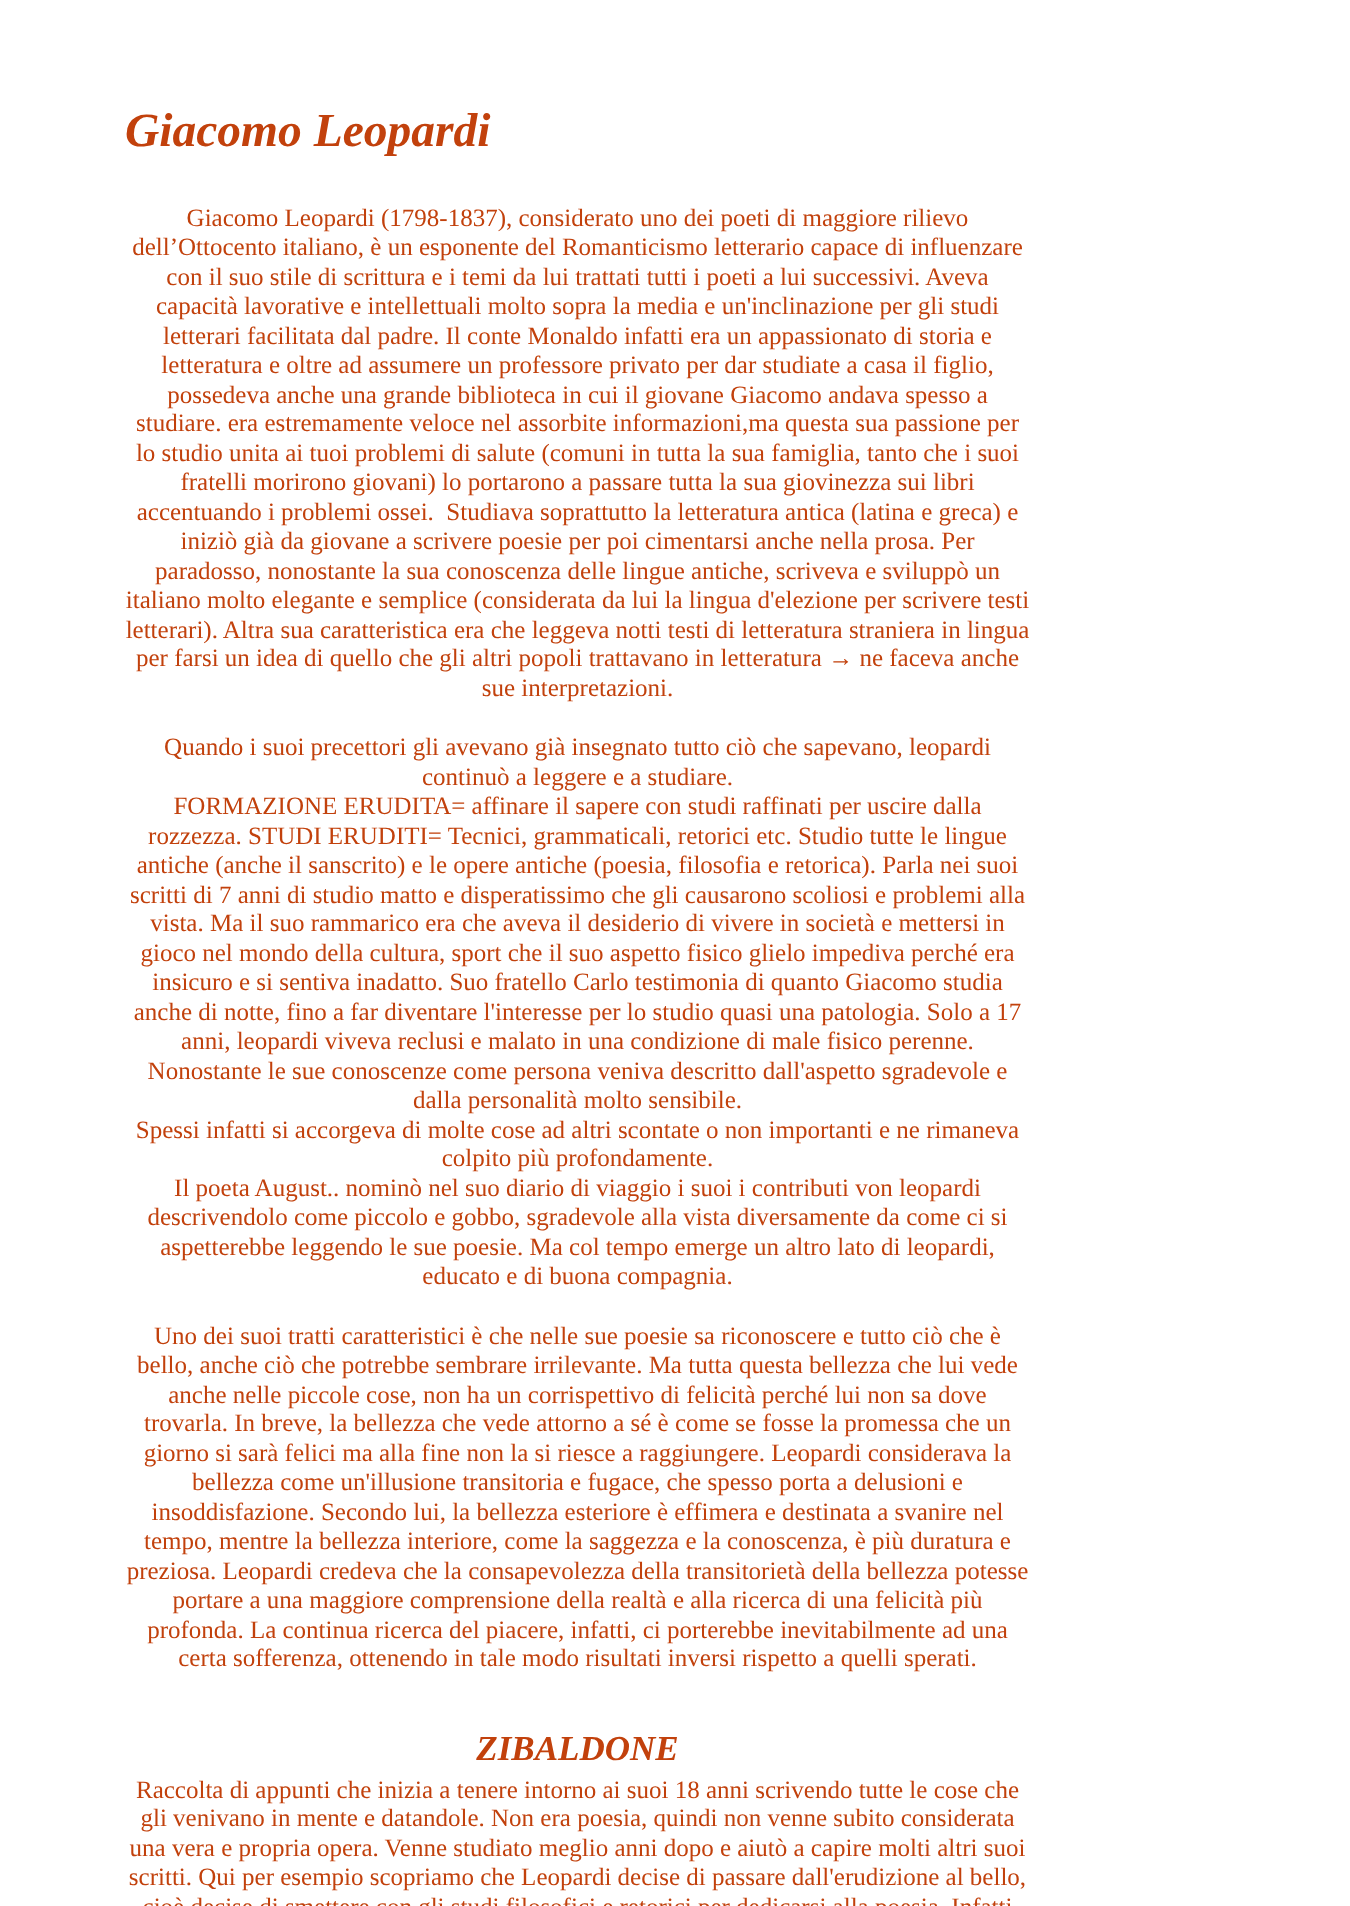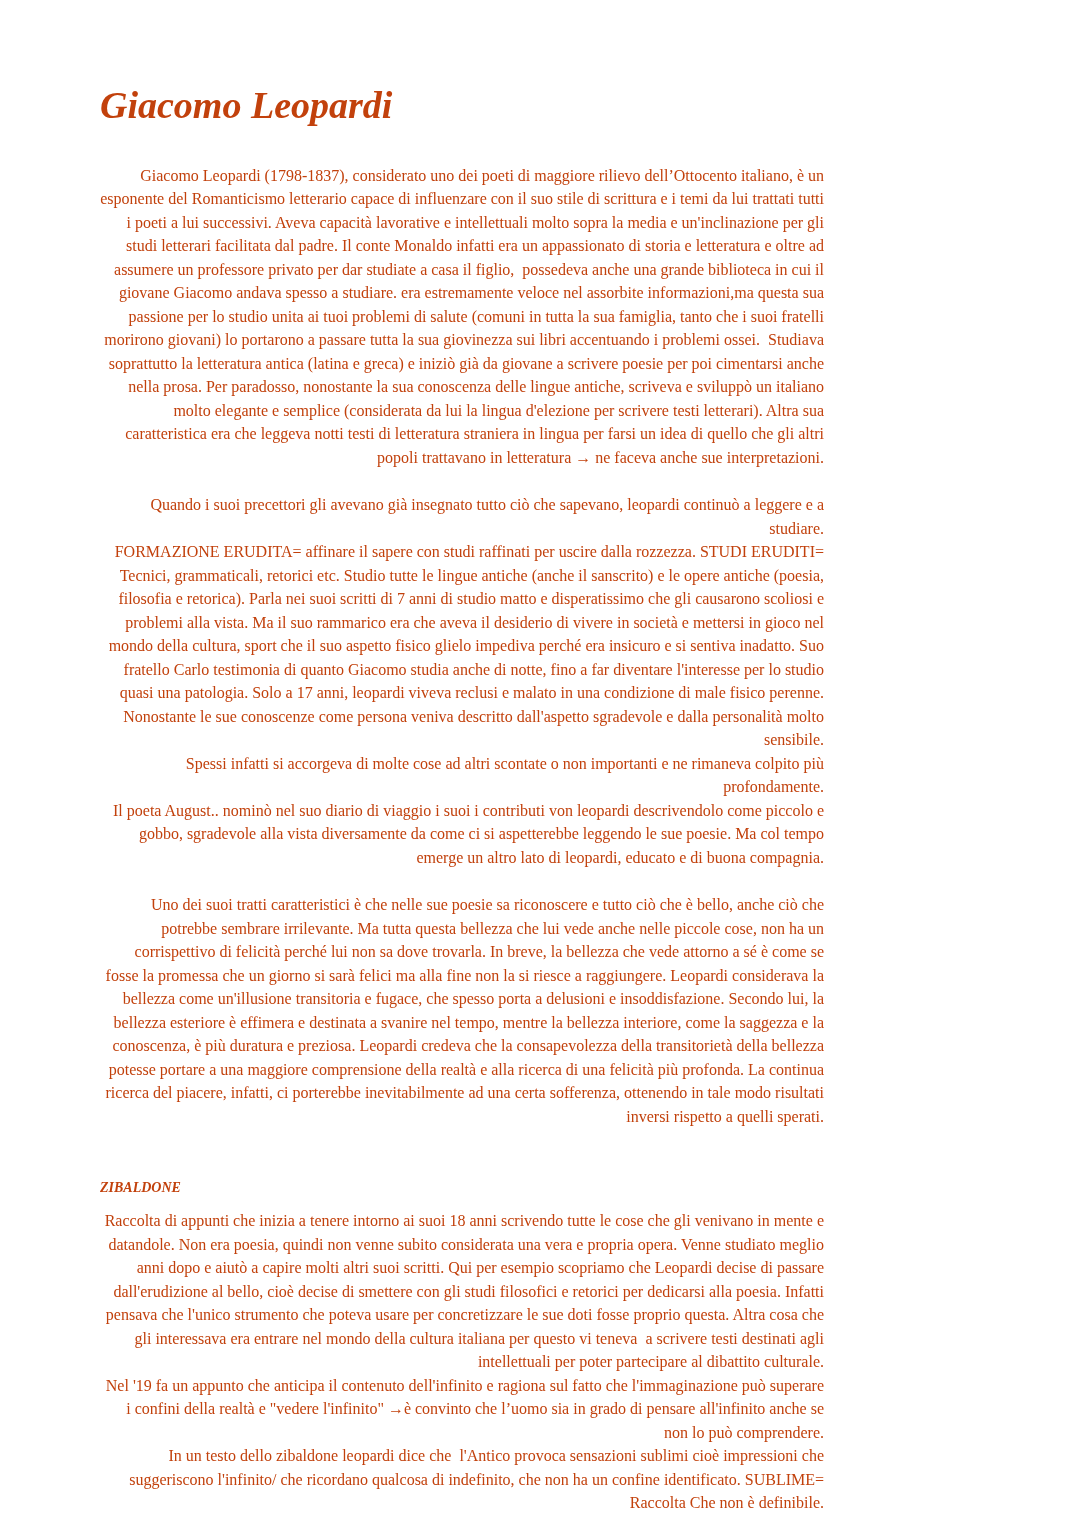--- a/index.html
+++ b/index.html
@@ -18,30 +18,31 @@
   }
   h1.doc-title {
     font-family: "Liberation Serif", "DejaVu Serif", serif;
     font-size: 38px;
     font-weight: bold;
     font-style: italic;
     line-height: 1.15;
     margin: 0 0 36px 0;
   }
   p.para {
-    font-size: 16px;
+    font-size: 20px;
     line-height: 23.5px;
     margin: 0 0 24px 0;
     white-space: pre-wrap;
-    text-align: right;
+    text-align: center;
   }
   h2.section-heading {
-    font-size: 14px;
+    font-size: 28px;
     font-weight: bold;
     font-style: italic;
+    text-align: center;
     line-height: 24px;
     margin: 48px 0 9px 0;
   }
   .run-b { font-weight: normal; }
   .run-u { }
 </style>
 </head>
 <body>
 
 <div class="page">

